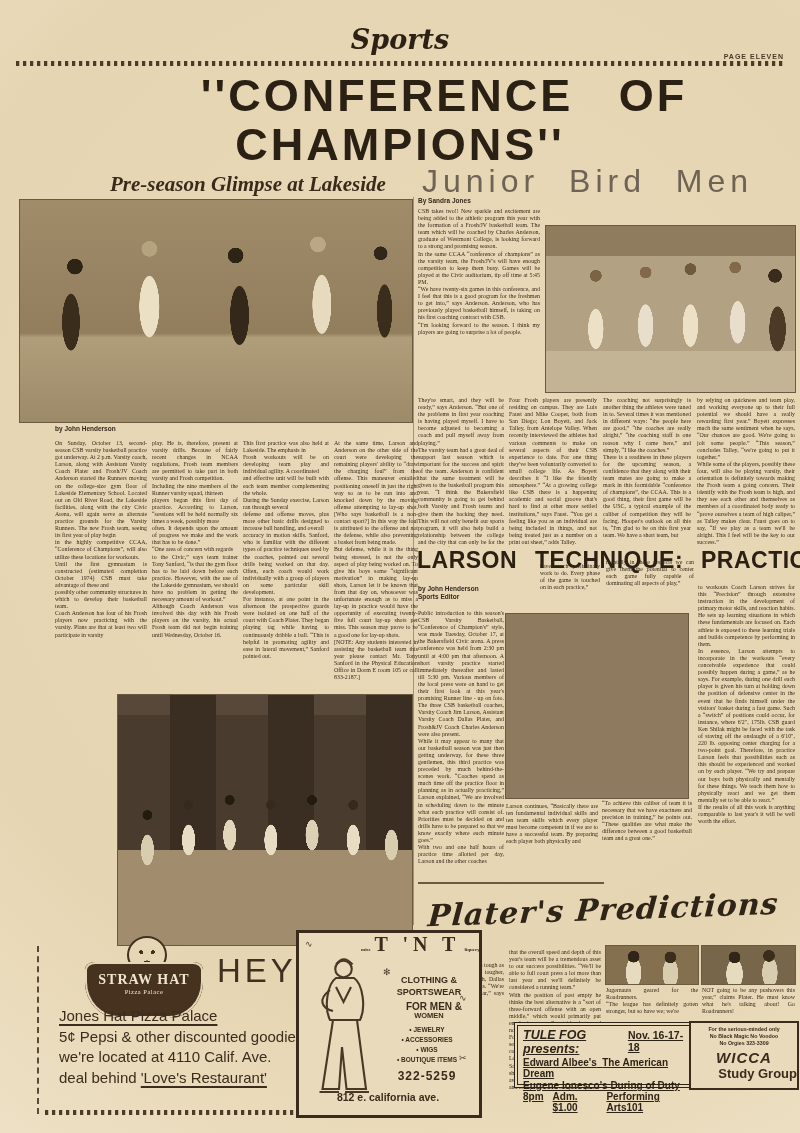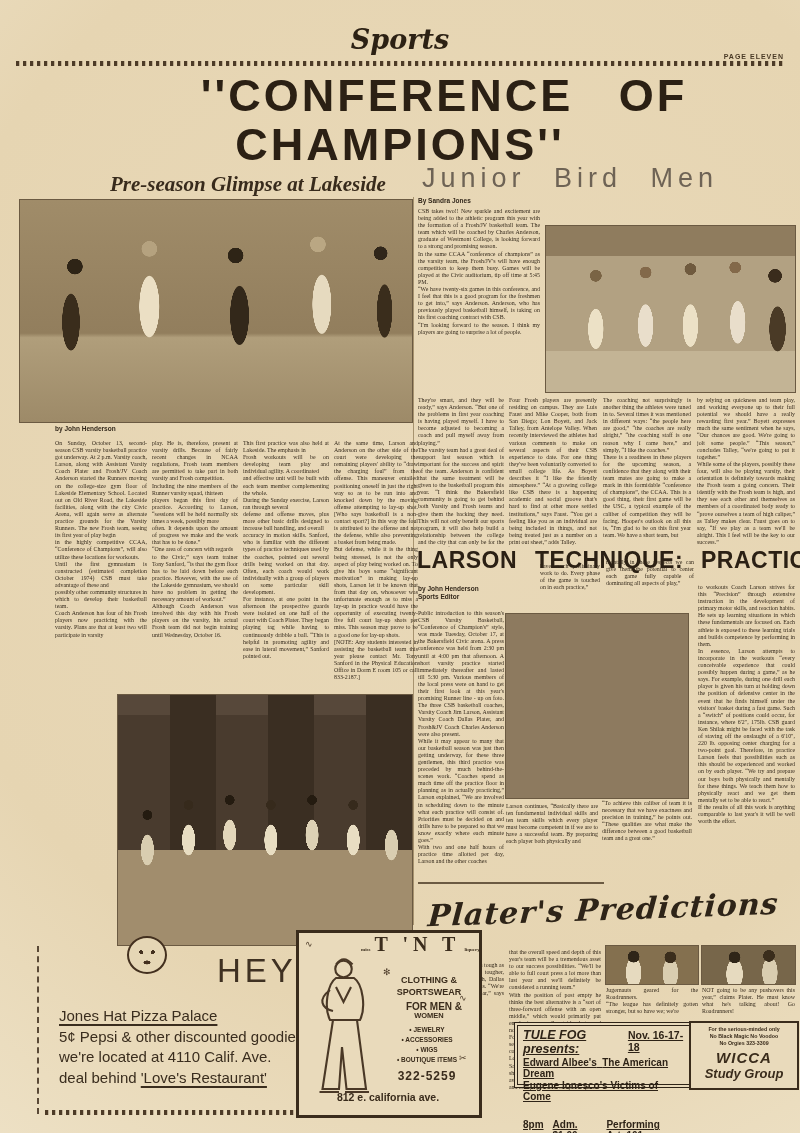--- a/index.html
+++ b/index.html
@@ -9,21 +9,21 @@
   .abs{position:absolute;}
   .masthead{top:24px;left:0;width:800px;text-align:center;
         font-family:"DejaVu Serif",serif;font-style:italic;font-weight:bold;font-size:27px;color:#2c2114;}
   .pagenum{top:53px;right:16px;font-family:"Liberation Sans",sans-serif;font-weight:bold;
         font-size:7px;letter-spacing:1px;color:#4a3a26;}
   .chain{height:5px;background:repeating-linear-gradient(90deg,#4d3b27 0 3px,rgba(77,59,39,.25) 3px 4px,transparent 4px 7px);}
   .headline{left:0;width:800px;text-align:center;font-family:"Liberation Sans",sans-serif;
         font-weight:bold;font-size:45px;letter-spacing:3px;color:#2b2014;}
   .subhead-left{font-family:"Liberation Serif",serif;font-style:italic;font-weight:bold;
         font-size:21px;color:#382b1c;}
-  .subhead-right{font-family:"Liberation Sans",sans-serif;font-weight:normal;font-size:27px;
+  .subhead-right{font-family:"Liberation Sans",sans-serif;font-weight:normal;font-size:32px;
         letter-spacing:5px;word-spacing:16px;color:#6e6355;}
   .byline{font-family:"Liberation Sans",sans-serif;font-weight:bold;font-size:6.5px;
         line-height:8px;color:#33281b;white-space:pre-line;}
   .col{font-size:5.9px;line-height:7.1px;text-align:justify;white-space:pre-line;
         overflow:hidden;color:#352a1c;}
   .photo{background-color:#8d7a5f;box-shadow:0 0 0 1px #6b5a42;}
   .vrule{width:1px;background:#a7936f;}
   .hline{height:1.5px;background:#6b5a42;}
   .larson-head{font-family:"Liberation Sans",sans-serif;font-weight:bold;font-size:23px;
         letter-spacing:.5px;word-spacing:11px;color:#2b2014;white-space:nowrap;}
@@ -114,26 +114,26 @@
     line-height:10px;color:#3a2c1c;text-align:center;}
   .tnt-bullets div::before{content:"• ";}
   .doodle{position:absolute;color:#4a3826;font-size:9px;}
   
   .tule-box{border:4px double #2e2317;background:#e9dabb;padding:2px 5px;color:#2e2317;
     font-family:"Liberation Sans",sans-serif;font-weight:bold;}
   .tule-r1{display:flex;justify-content:space-between;align-items:baseline;}
   .tule-title{font-style:italic;font-size:12.5px;}
   .tule-dates{font-size:10.5px;}
   .tule-line{font-size:10px;margin-top:1px;}
-  .tule-r3{display:flex;gap:9px;font-size:10px;margin-top:17px;}
+  .tule-r3{display:flex;gap:9px;font-size:10px;margin-top:0;}
   .wicca-box{border:2px solid #3a2c1c;background:#e9dabb;text-align:center;color:#3a2c1c;
     font-family:"Liberation Sans",sans-serif;padding-top:3px;}
   .wicca-box .tiny{font-weight:bold;font-size:5.3px;line-height:7px;}
   .wicca-title{font-weight:bold;font-style:italic;font-size:15px;letter-spacing:1px;margin-top:2px;}
-  .wicca-sub{font-weight:bold;font-style:italic;font-size:13px;}
+  .wicca-sub{font-weight:bold;font-size:13px;text-align:right;}
 </style>
 </head>
 <body>
 
 <div class="page">
 
   <div class="abs masthead">Sports</div>
   <div class="abs pagenum">PAGE ELEVEN</div>
   <div class="abs chain" style="left:16px;top:61px;width:768px;"></div>
 
@@ -211,20 +211,24 @@
 Four new faces will probably be seeing a lot of action this year, a couple of Frosh from Antelope Valley, Lon Boyett and Jack Talley, and from San Diego, Lou Faust and hot shooting guard, Mike Hooper. Hooper averaged 11 points a game last year and is expected to develop into quite a</div>
   <div class="abs photo" id="photo5" style="left:606px;top:946px;width:92px;height:38px;"></div>
   <div class="abs photo" id="photo6" style="left:702px;top:946px;width:93px;height:38px;"></div>
   <div class="abs col" style="left:606px;top:987px;width:92px;height:34px;">Jugernauts geared for the Roadrunners.
 “The league has definitely gotten stronger, but so have we; we're</div>
   <div class="abs col" style="left:702px;top:987px;width:93px;height:34px;">NOT going to be any pushovers this year,” claims Plater. He must know what he's talking about! Go Roadrunners!</div>
 
   <div class="abs dashv" style="left:37px;top:946px;height:168px;"></div>
   <div class="abs" style="left:45px;top:936px;width:280px;height:182px;">
     <div class="abs sh-mascot" style="left:82px;top:0px;"></div>
+    <div class="abs sh-shield" style="left:40px;top:26px;">
+      <div class="t1">STRAW HAT</div>
+      <div class="t2">Pizza Palace</div>
+    </div>
     <div class="abs sh-hey" style="left:172px;top:16px;">HEY!!!</div>
     <div class="abs sh-lines" style="left:14px;top:70px;width:266px;">
       <div class="u">Jones Hat Pizza Palace</div>
       <div>5¢ Pepsi &amp; other discounted goodies</div>
       <div>we're located at 4110 Calif. Ave.</div>
       <div><span>deal behind </span><span class="u">'Love's Restaurant'</span></div>
     </div>
     <div class="abs chain" style="left:0;top:174px;width:280px;"></div>
   </div>
 
@@ -262,21 +266,21 @@
     <div class="abs tnt-l" style="left:80px;top:136px;width:96px;font-size:12px;letter-spacing:1px;">322-5259</div>
     <div class="abs tnt-l" style="left:4px;top:158px;width:170px;font-size:10.5px;">812 e. california ave.</div>
   </div>
 
   <div class="abs tule-box" style="left:514px;top:1022px;width:162px;height:54px;text-decoration:underline;">
     <div class="tule-r1">
       <span class="tule-title">TULE FOG presents:</span>
       <span class="tule-dates">Nov. 16-17-18</span>
     </div>
     <div class="tule-line"><span>Edward Albee's</span>&nbsp;&nbsp;<span>The American Dream</span></div>
-    <div class="tule-line">Eugene Ionesco's Victims of Come</div>
+    <div class="tule-line">Eugene Ionesco's During of Duty</div>
     <div class="tule-r3">
       <span>8pm</span>
       <span>Adm. $1.00</span>
       <span>Performing Arts101</span>
     </div>
   </div>
 
   <div class="abs wicca-box" style="left:689px;top:1021px;width:106px;height:62px;">
     <div class="tiny">For the serious-minded only</div>
     <div class="tiny">No Black Magic    No Voodoo</div>

